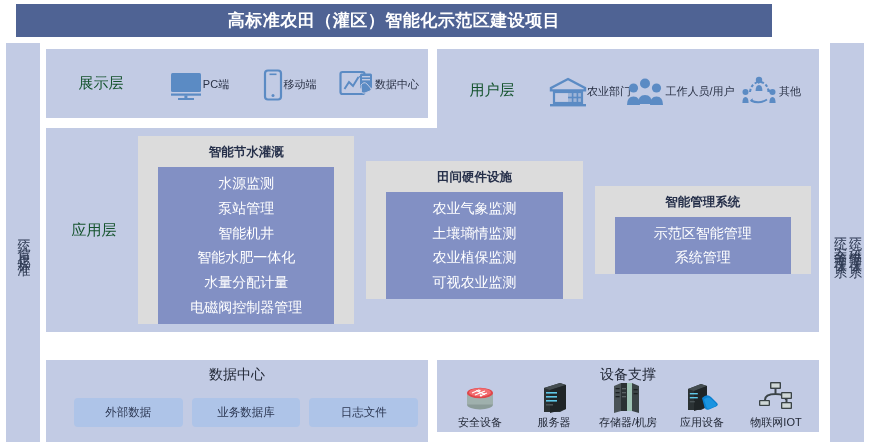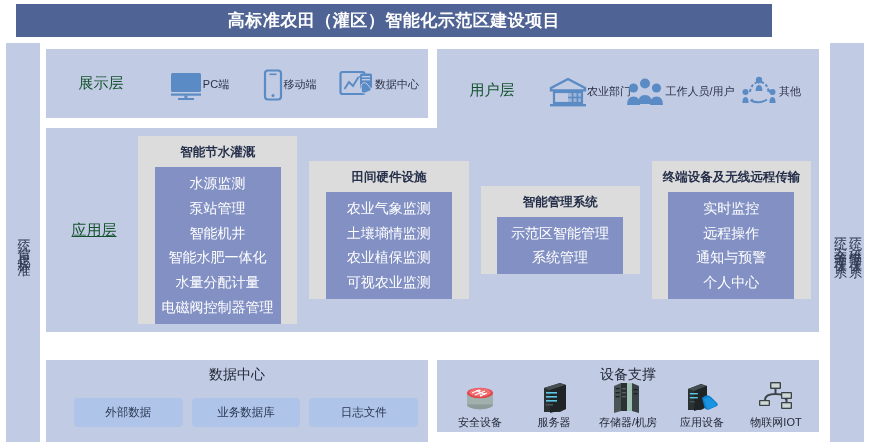--- a/index.html
+++ b/index.html
@@ -56,21 +56,21 @@
   }
   .icon-cell {
     display: flex; flex-direction: row; align-items: center; justify-content: center;
     width: 90px;
   }
   .icon-cell .glyph { height: 34px; display: flex; align-items: flex-end; }
   .icon-cell .cap { font-size: 11px; color: #2a3246; margin-top: 2px; white-space: nowrap; }
 
   
   .row-mid { left: 46px; top: 128px; width: 773px; height: 204px; }
-  .row-mid .layer-label { width: 96px; text-decoration: underline; }
+  .row-mid .layer-label { width: 96px; }
 
   .cards {
     position: absolute; left: 92px; top: 8px; right: 8px; bottom: 8px;
     display: flex; gap: 12px; align-items: center;
   }
   .card {
     flex: 1; background: #dcdcdc; padding: 8px 8px 0 8px;
     display: flex; flex-direction: column; align-items: center;
   }
   .card-title {
@@ -263,29 +263,20 @@
       </div>
 
       <div class="card">
         <div class="card-title">智能管理系统</div>
         <div class="card-body">
           <div class="card-item">示范区智能管理</div>
           <div class="card-item">系统管理</div>
         </div>
       </div>
 
-      <div class="card">
-        <div class="card-title">终端设备及无线远程传输</div>
-        <div class="card-body">
-          <div class="card-item">实时监控</div>
-          <div class="card-item">远程操作</div>
-          <div class="card-item">通知与预警</div>
-          <div class="card-item">个人中心</div>
-        </div>
-      </div>
 
     </div>
   </div>
 
   <div class="panel row-bot-left">
     <div class="bot-title">数据中心</div>
     <div class="pill-strip">
       <div class="pill">外部数据</div>
       <div class="pill">业务数据库</div>
       <div class="pill">日志文件</div>

